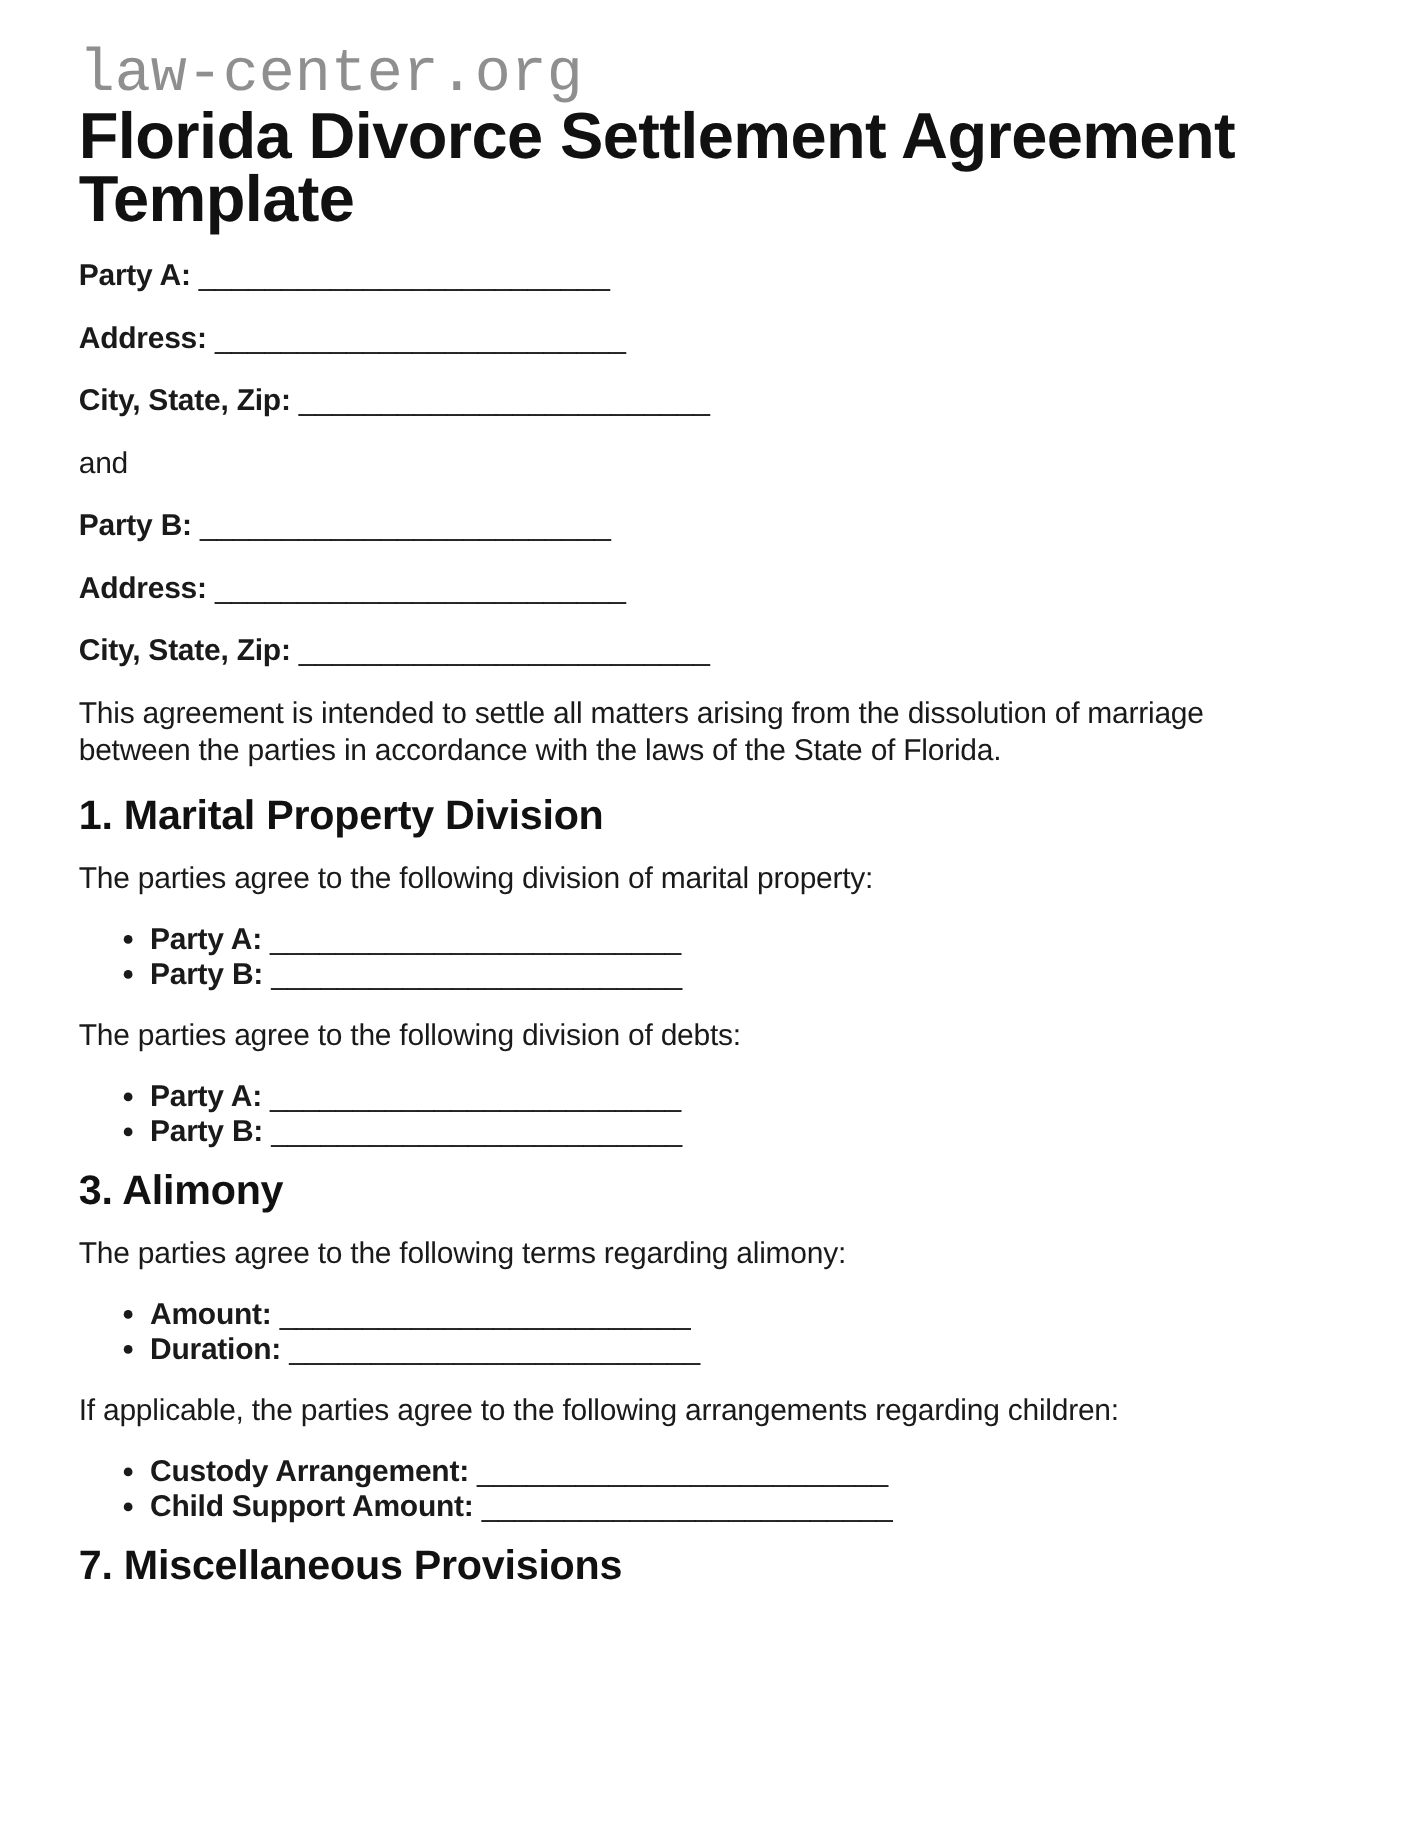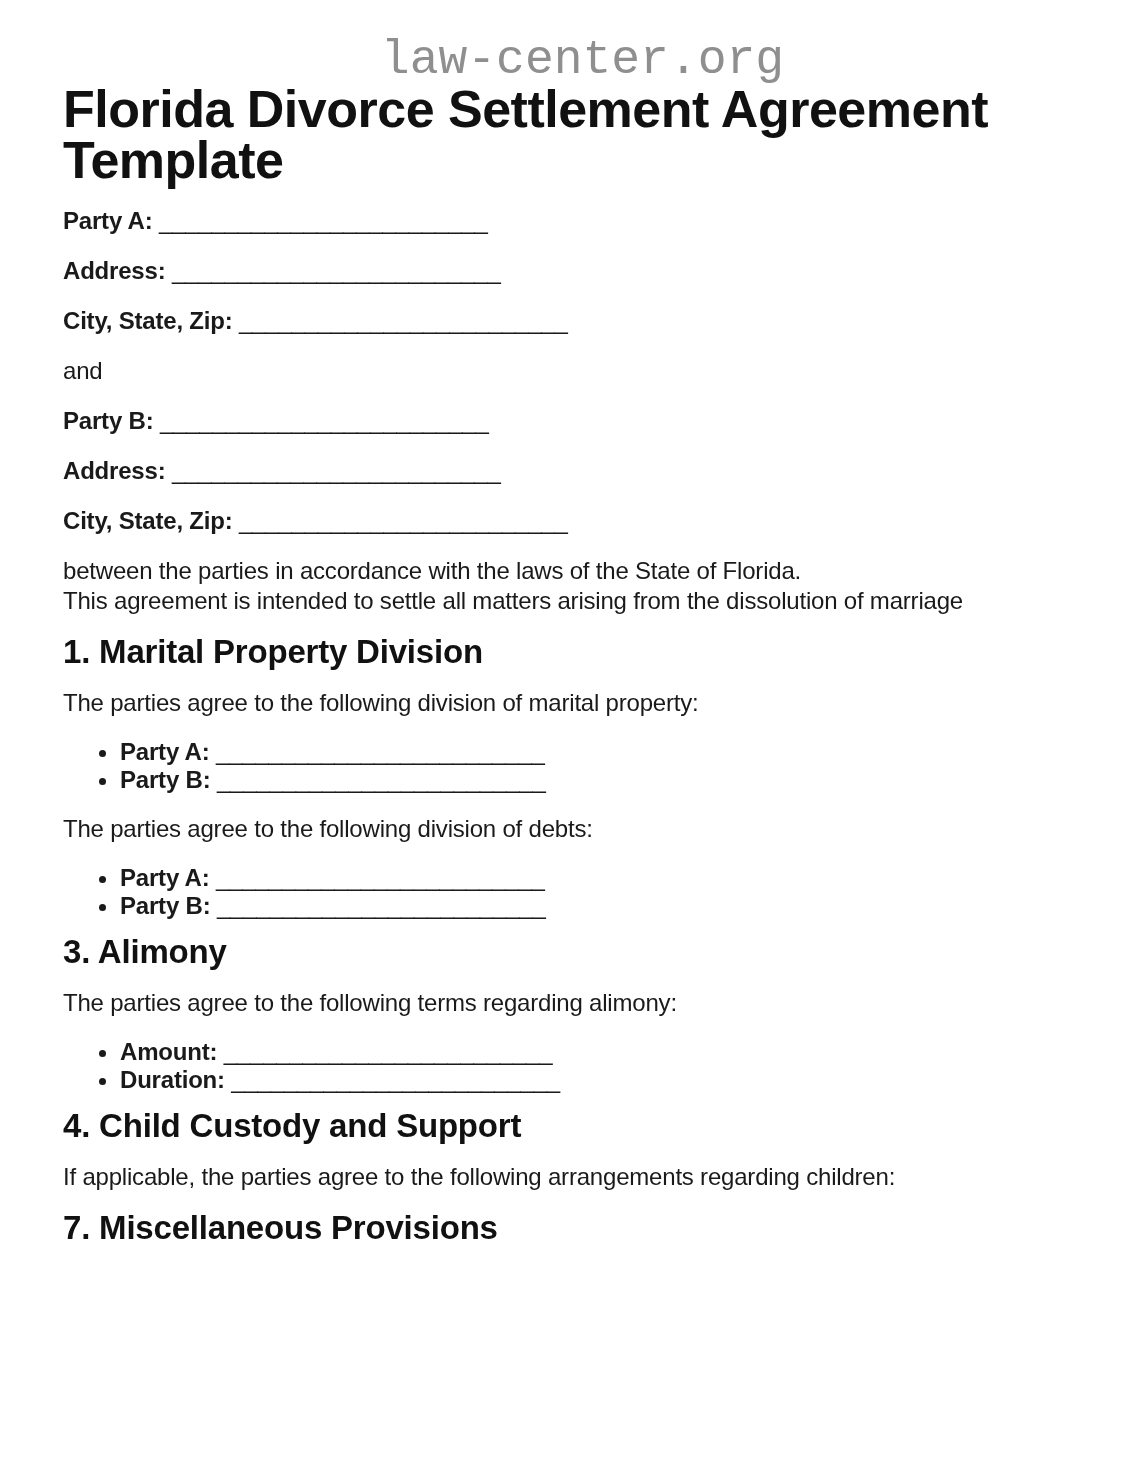--- a/index.html
+++ b/index.html
@@ -9,21 +9,21 @@
     font-size:24px;line-height:30px;
     color:#1a1a1a;
     letter-spacing:-0.2px;
     overflow:hidden;
   }
   .page{padding:28px 63px 40px 63px;}
   .watermark{
     font-family:"Liberation Mono",monospace;
     font-size:48px;line-height:48px;
     color:#8f8f8f;
-    text-align:center;
+    text-align:left;
     margin:8px -32px 0 0;
     letter-spacing:0;
     white-space:nowrap;
   }
   h1{
     font-size:52px;line-height:51px;
     margin:0;padding:0;
     font-weight:bold;color:#111;
     letter-spacing:-0.5px;
   }
@@ -58,22 +58,22 @@
 
   <p>and</p>
 
   <p class="field"><strong>Party B:</strong> <span class="blank">_________________________</span></p>
 
   <p class="field"><strong>Address:</strong> <span class="blank">_________________________</span></p>
 
   <p class="field"><strong>City, State, Zip:</strong> <span class="blank">_________________________</span></p>
 
   <p class="twoline">
+      <span>This agreement is intended to settle all matters arising from the dissolution of marriage</span>
       <span>between the parties in accordance with the laws of the State of Florida.</span>
-      <span>This agreement is intended to settle all matters arising from the dissolution of marriage</span>
     </p>
 
   <h3>1. Marital Property Division</h3>
   <p>The parties agree to the following division of marital property:</p>
   <ul>
     <li><strong>Party A:</strong> <span class="blank">_________________________</span></li>
     <li><strong>Party B:</strong> <span class="blank">_________________________</span></li>
   </ul>
 
   <p>The parties agree to the following division of debts:</p>
@@ -82,18 +82,21 @@
     <li><strong>Party B:</strong> <span class="blank">_________________________</span></li>
   </ul>
 
   <h3>3. Alimony</h3>
   <p>The parties agree to the following terms regarding alimony:</p>
   <ul>
     <li><strong>Amount:</strong> <span class="blank">_________________________</span></li>
     <li><strong>Duration:</strong> <span class="blank">_________________________</span></li>
   </ul>
 
-  <h3>4. Child Custody and Support</h3>
   <p>If applicable, the parties agree to the following arrangements regarding children:</p>
+  <ul>
+    <li><strong>Custody Arrangement:</strong> <span class="blank">_________________________</span></li>
+    <li><strong>Child Support Amount:</strong> <span class="blank">_________________________</span></li>
+  </ul>
 
   <h3>7. Miscellaneous Provisions</h3>
 
 </div>
 
 </body></html>

